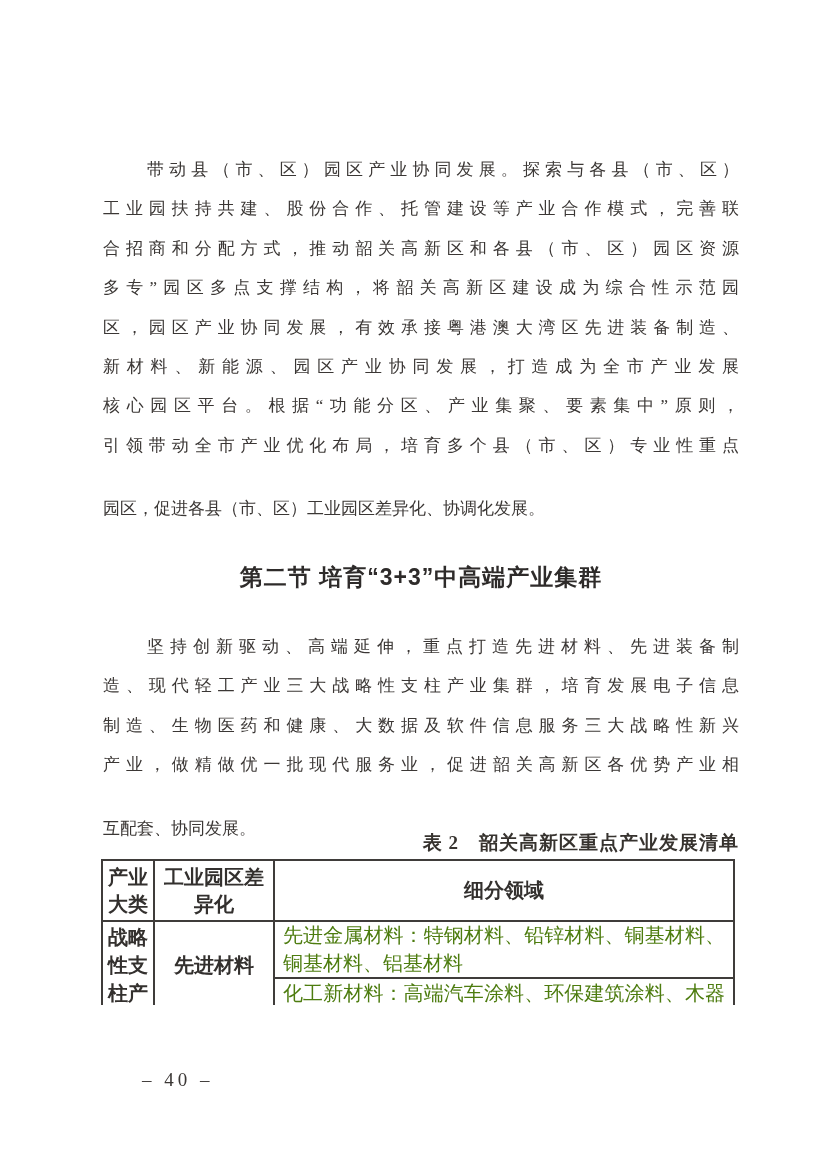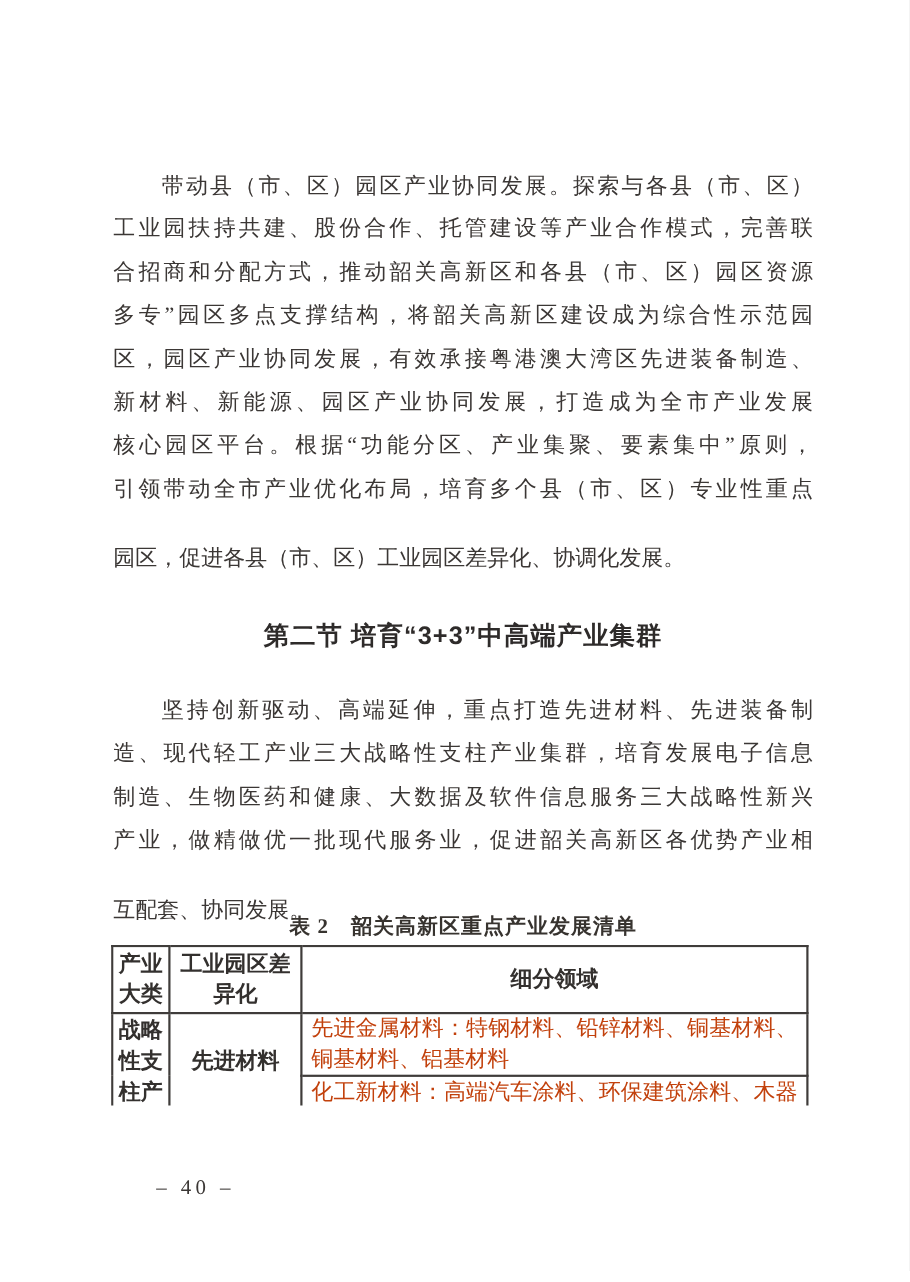--- a/index.html
+++ b/index.html
@@ -10,21 +10,21 @@
     background:#ffffff;
     overflow:hidden;
     font-family:"Liberation Serif", serif;
     color:#3b3735;
   }
   
   .para { position:absolute; left:103px; width:636px; }
   .para-1 { top:150px; }
   .para-2 { top:627px; }
   .line {
-    font-size:20px;
+    font-size:17px;
     height:39.4px; line-height:39.4px;
     text-align:justify;
     text-align-last:justify;
     overflow:hidden;
   }
   .line.indent { text-indent:44px; }
   .line.last { text-align-last:left;margin-top:24px; }
   
   .heading {
     position:absolute; top:560px; left:103px; width:636px;
@@ -32,21 +32,21 @@
     text-align:center;
     font-family:"Liberation Sans", sans-serif;
     font-weight:bold;
     font-size:23px; line-height:34px;
     color:#2e2b2a;
     letter-spacing:1px;
   }
   
   .table-caption {
     position:absolute; top:830px; left:103px; width:636px;
-    text-align:center;
+    text-align:right;
     font-weight:bold;
     font-size:19px; line-height:26px;
     color:#37332f;
     letter-spacing:1px;
   }
   
   .tbl-wrap {
     position:absolute; top:859px; left:101px; width:708px; height:146px;
     overflow:hidden;
   }
@@ -75,21 +75,21 @@
     font-size:20px; line-height:28px;
     text-align:center;
     color:#33302e;
   }
   td.detail { height:55px; }
   tr.row-b td.detail { height:29px; }
   td.detail .cellclip {
     font-size:20px; line-height:27.5px;
     padding:0 8px;
     text-align:justify;
-    color:#c2410c;
+    color:#4d7c0f;
     overflow:hidden;
   }
   tr.row-a td.detail .cellclip { height:55px; }
   tr.row-b td.detail .cellclip { height:28px; }
   
   .pageno {
     position:absolute; top:1068px; left:142px;
     font-size:19px; line-height:24px;
     letter-spacing:4px;
     color:#3b3735;

